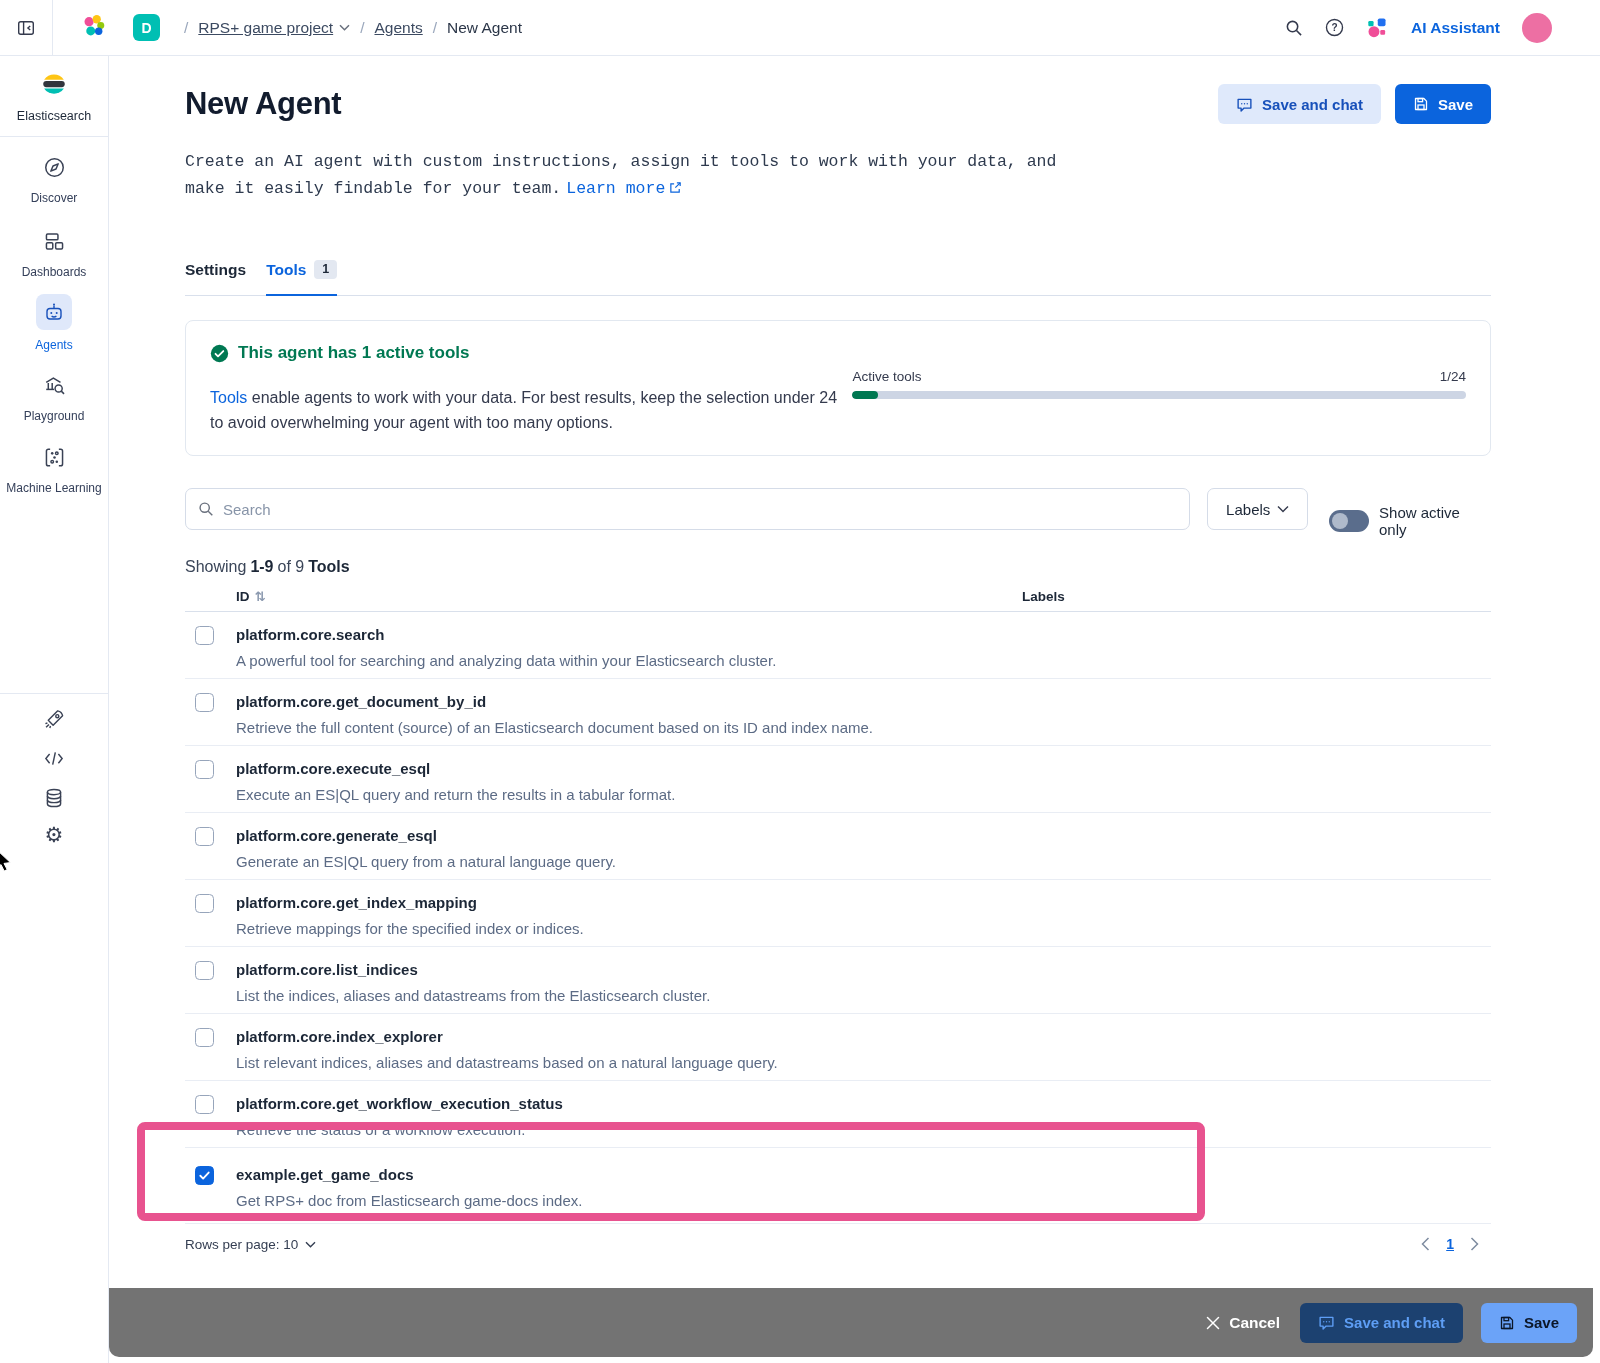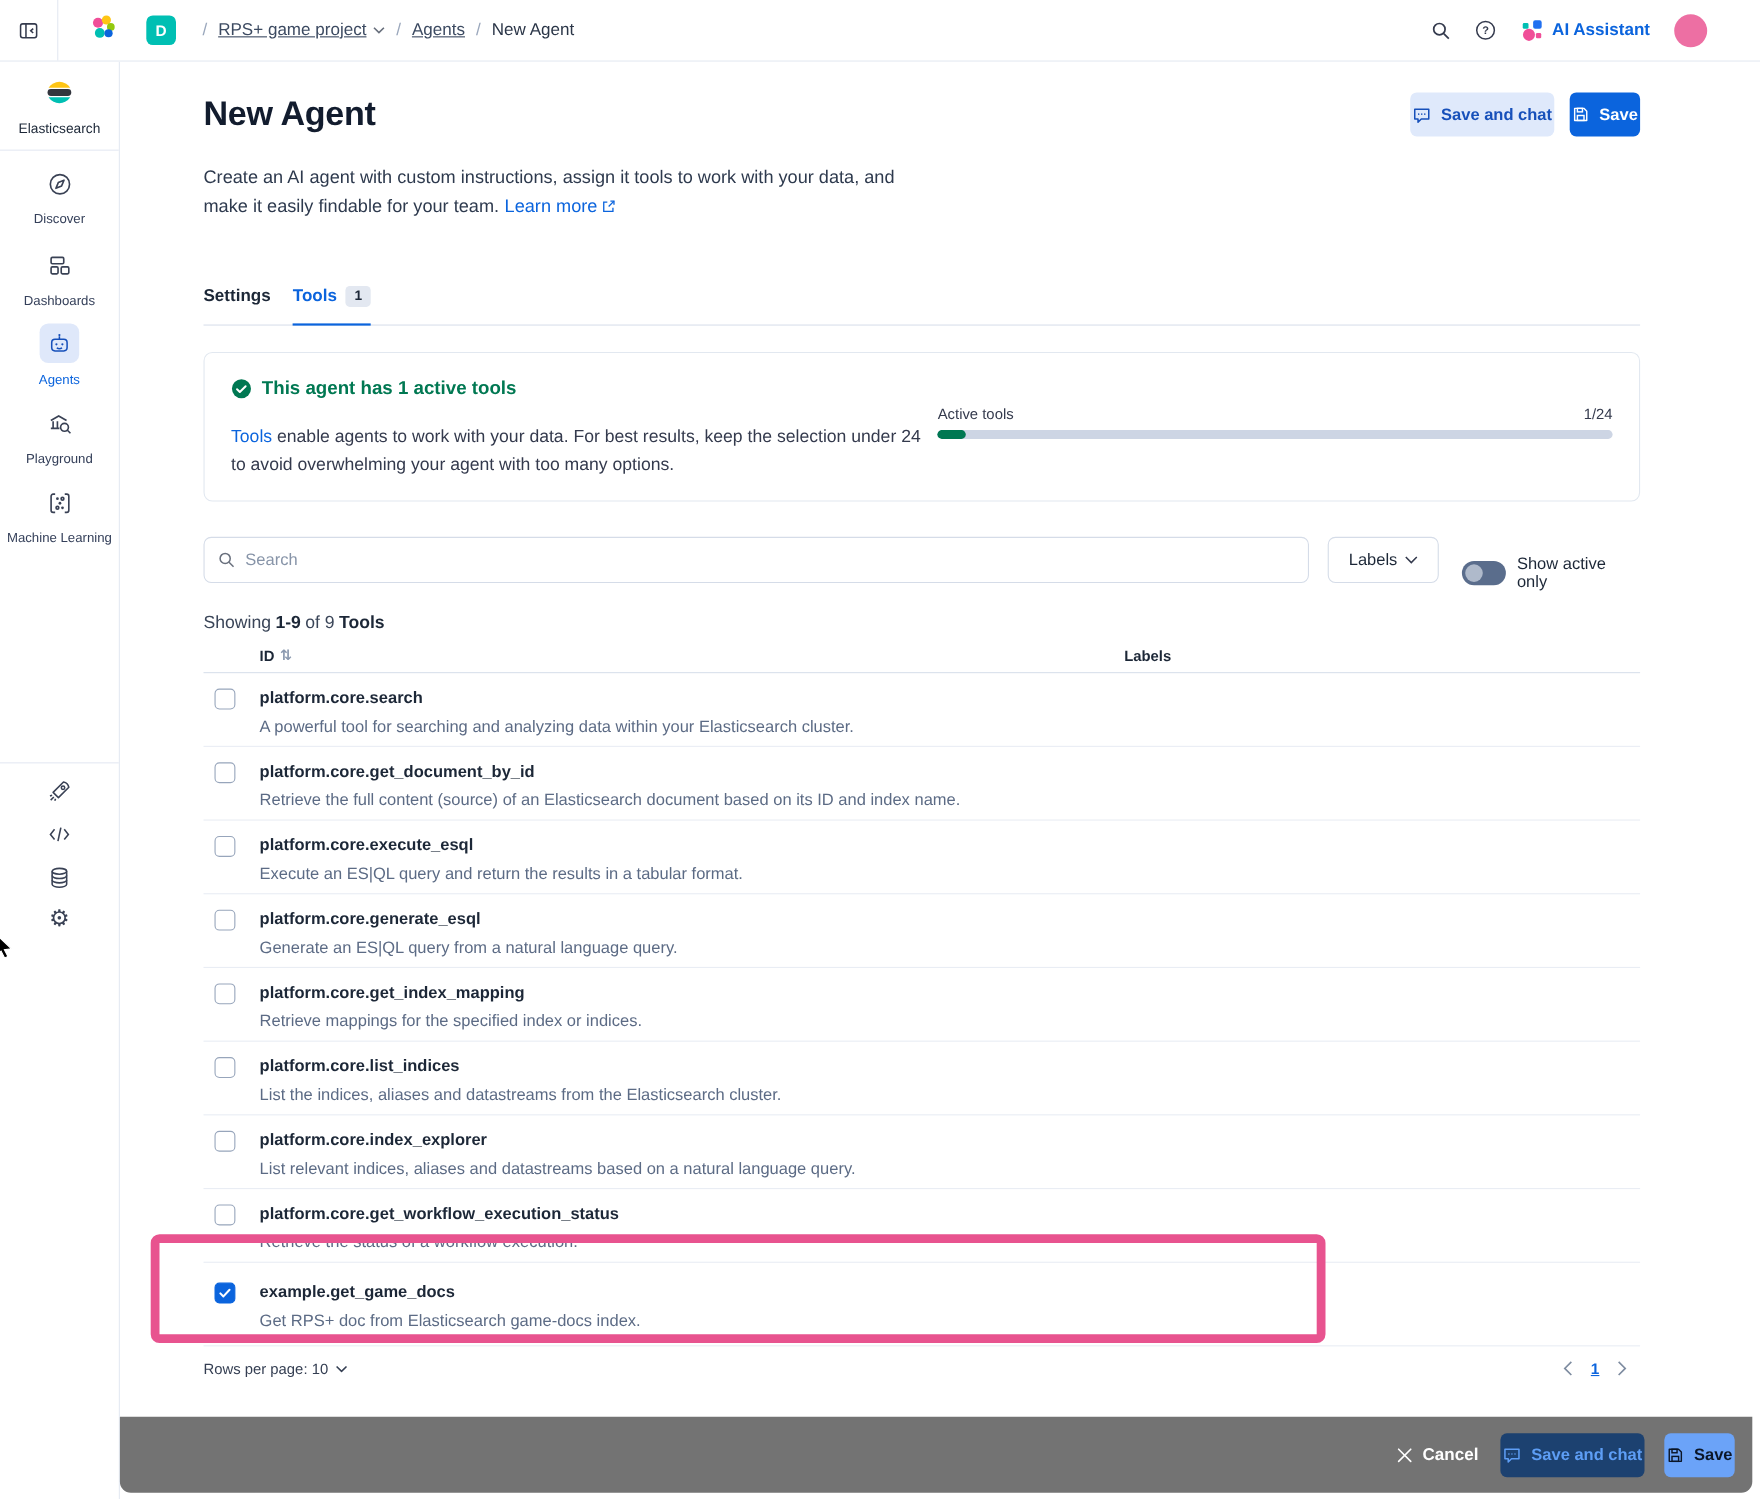--- a/index.html
+++ b/index.html
@@ -14,21 +14,21 @@
   .elastic-logo { margin-left:29px; flex:none; }
   .proj-badge { margin-left:27px; width:27px; height:27px; border-radius:6px; background:#00BFB3;
     color:#fff; font-weight:700; font-size:14px; display:flex; align-items:center; justify-content:center; flex:none; }
   .breadcrumbs { display:flex; align-items:center; margin-left:14px; font-size:15.5px; color:#3C4A61; }
   .crumb-sep { color:#9AA7BC; margin:0 10px; }
   .crumb-link { color:#3C4A61; text-decoration:underline; cursor:pointer; display:flex; align-items:center; }
   .crumb-current { color:#2B3648; }
   .crumb-chevron { margin-left:6px; display:flex; }
   .header-right { margin-left:auto; display:flex; align-items:center; gap:22px; padding-right:48px; }
   .icon-btn { display:flex; align-items:center; justify-content:center; cursor:pointer; }
-  .ai-assistant { display:flex; align-items:center; gap:8px; cursor:pointer; }
+  .ai-assistant { display:flex; align-items:center; gap:24px; cursor:pointer; }
   .ai-assistant-label { color:#0B64DD; font-size:15.5px; font-weight:600; }
   .avatar { width:30px; height:30px; border-radius:50%; background:#ED6FA3; cursor:pointer; }
 
   
   .sidebar { position:absolute; left:0; top:56px; width:109px; height:1307px; background:#fff;
     border-right:1px solid #E4E9F2; z-index:15; }
   .brand { height:81px; border-bottom:1px solid #E4E9F2; display:flex; flex-direction:column;
     align-items:center; padding-top:13px; cursor:pointer; }
   .brand-label { font-size:12.5px; color:#1C2737; margin-top:6px; font-weight:400; }
   .nav-item { position:absolute; left:0; width:108px; display:flex; flex-direction:column;
@@ -41,26 +41,26 @@
   .side-foot { position:absolute; left:0; width:108px; display:flex; justify-content:center; cursor:pointer; }
   .gear-glyph { font-family:"DejaVu Sans",sans-serif; font-size:21px; color:#3A4255; line-height:22px; }
 
   
   .main { position:absolute; left:109px; top:56px; width:1491px; height:1307px;
     padding:0 109px 0 76px; background:#fff; }
   .title-row { margin-top:28px; display:flex; justify-content:space-between; align-items:flex-start; }
   h1 { font-size:31px; font-weight:700; color:#121C2E; letter-spacing:-0.3px; line-height:40px; }
   .top-actions { display:flex; gap:14px; }
   .btn { height:40px; border-radius:6px; display:inline-flex; align-items:center; gap:9px;
-    padding:0 2px; font-size:15px; font-weight:600; cursor:pointer; border:none;
+    padding:0 18px; font-size:15px; font-weight:600; cursor:pointer; border:none;
     font-family:inherit; }
   .btn-soft { background:#DFE9FB; color:#1750BA; }
   .btn-primary { background:#0B64DD; color:#fff; }
 
-  .desc { margin-top:24px; font-size:16.5px; line-height:27px; color:#2E3A4E; }
+  .desc { margin-top:24px; font-size:16.5px; line-height:27px; color:#2E3A4E;font-family:Liberation Mono, monospace; }
   .desc-l1 { display:block; }
   .learn-more { color:#0B64DD; text-decoration:none; margin-left:5px; cursor:pointer; }
   .ext-icon { margin-left:4px; vertical-align:-1px; }
 
   .tabs { margin-top:58px; display:flex; gap:20px; border-bottom:1px solid #D9E0EC;align-items:center; }
   .tab { font-size:15.5px; font-weight:600; color:#1C2737; padding-bottom:15px; cursor:pointer;
     display:flex; align-items:center; gap:8px; }
   .tab.active { color:#0B64DD; border-bottom:2px solid #0B64DD; margin-bottom:-1px; }
   .tab-badge { background:#E3E8F1; color:#1C2737; font-size:12.5px; font-weight:600;
     border-radius:4px; padding:2px 8px; line-height:15px; }

